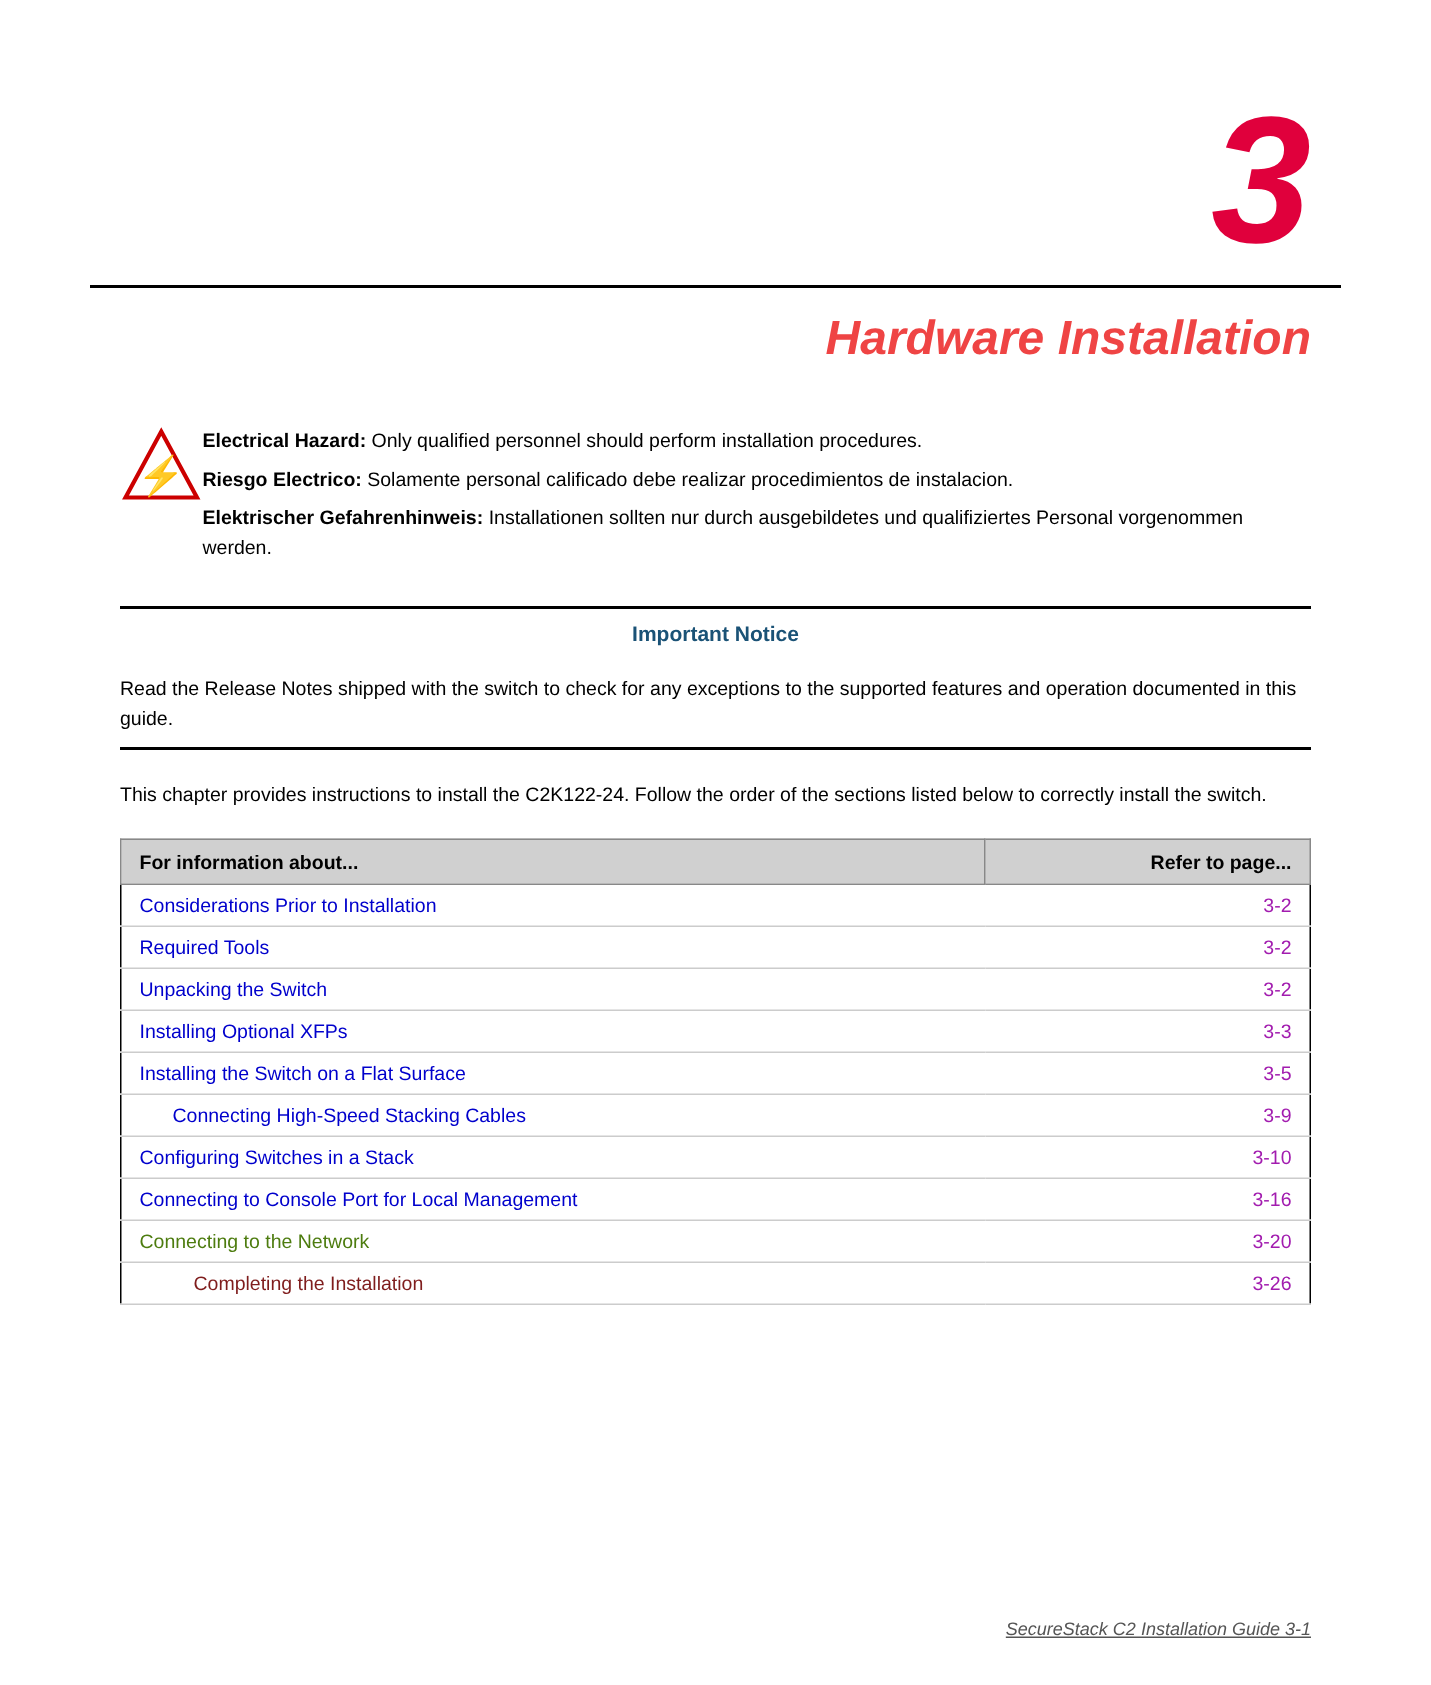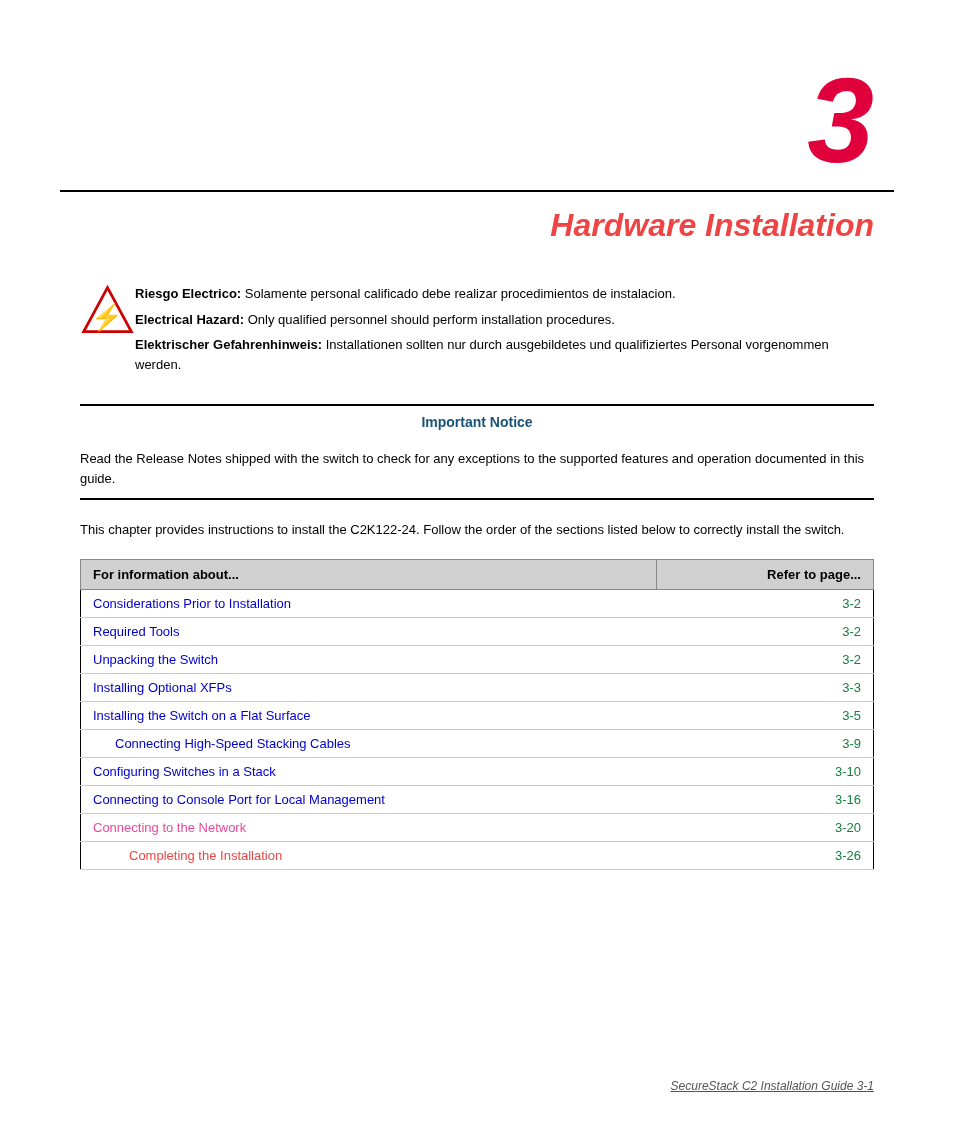--- a/index.html
+++ b/index.html
@@ -149,21 +149,21 @@
 
     .toc-table tbody td {
       padding: 6px 12px;
       font-size: 13px;
       color: #0000cc;
       border-bottom: 1px solid #cccccc;
     }
 
     .toc-table tbody td.page-ref {
       text-align: right;
-      color: #15803d;
+      color: #a21caf;
     }
 
     .footer {
       position: absolute;
       bottom: 30px;
       right: 80px;
       font-size: 12px;
       color: #555555;
       font-style: italic;
       text-decoration: underline;
@@ -194,26 +194,26 @@
 
     <div class="hazard-box">
 
       <svg class="warning-triangle" viewBox="0 0 60 60" xmlns="http://www.w3.org/2000/svg">
         <polygon points="30,4 56,52 4,52" fill="white" stroke="#cc0000" stroke-width="3"></polygon>
         <text x="30" y="46" text-anchor="middle" font-size="28" font-weight="bold" fill="#cc0000">⚡</text>
       </svg>
 
       <div class="hazard-text">
         <p>
+          <strong>Electrical Hazard:</strong>
+          <span>Only qualified personnel should perform installation procedures.</span>
+        </p>
+        <p>
           <strong>Riesgo Electrico:</strong>
           <span>Solamente personal calificado debe realizar procedimientos de instalacion.</span>
-        </p>
-        <p>
-          <strong>Electrical Hazard:</strong>
-          <span>Only qualified personnel should perform installation procedures.</span>
         </p>
         <p>
           <strong>Elektrischer Gefahrenhinweis:</strong>
           <span>Installationen sollten nur durch ausgebildetes und qualifiziertes Personal vorgenommen werden.</span>
         </p>
       </div>
     </div>
 
     <div class="important-notice-box">
       <div class="important-notice-title">Important Notice</div>
@@ -256,25 +256,25 @@
           </tr>
           <tr>
             <td style="color: rgb(0, 0, 204); cursor: pointer;">Configuring Switches in a Stack</td>
             <td class="page-ref" style="cursor: pointer;">3-10</td>
           </tr>
           <tr>
             <td style="color: rgb(0, 0, 204); cursor: pointer;">Connecting to Console Port for Local Management</td>
             <td class="page-ref" style="cursor: pointer;">3-16</td>
           </tr>
           <tr>
-            <td style="color: #ec4899; cursor: pointer;">Connecting to the Network</td>
+            <td style="color: #4d7c0f; cursor: pointer;">Connecting to the Network</td>
             <td class="page-ref" style="cursor: pointer;">3-20</td>
           </tr>
           <tr>
-            <td style="color: #ef4444; cursor: pointer; padding-left: 48px;">Completing the Installation</td>
+            <td style="color: #7f1d1d; cursor: pointer; padding-left: 48px;">Completing the Installation</td>
             <td class="page-ref" style="cursor: pointer;">3-26</td>
           </tr>
         </tbody>
     </table>
 
   </div>
 
   <div class="footer">
     <span>SecureStack C2 Installation Guide    3-1</span>
   </div>

